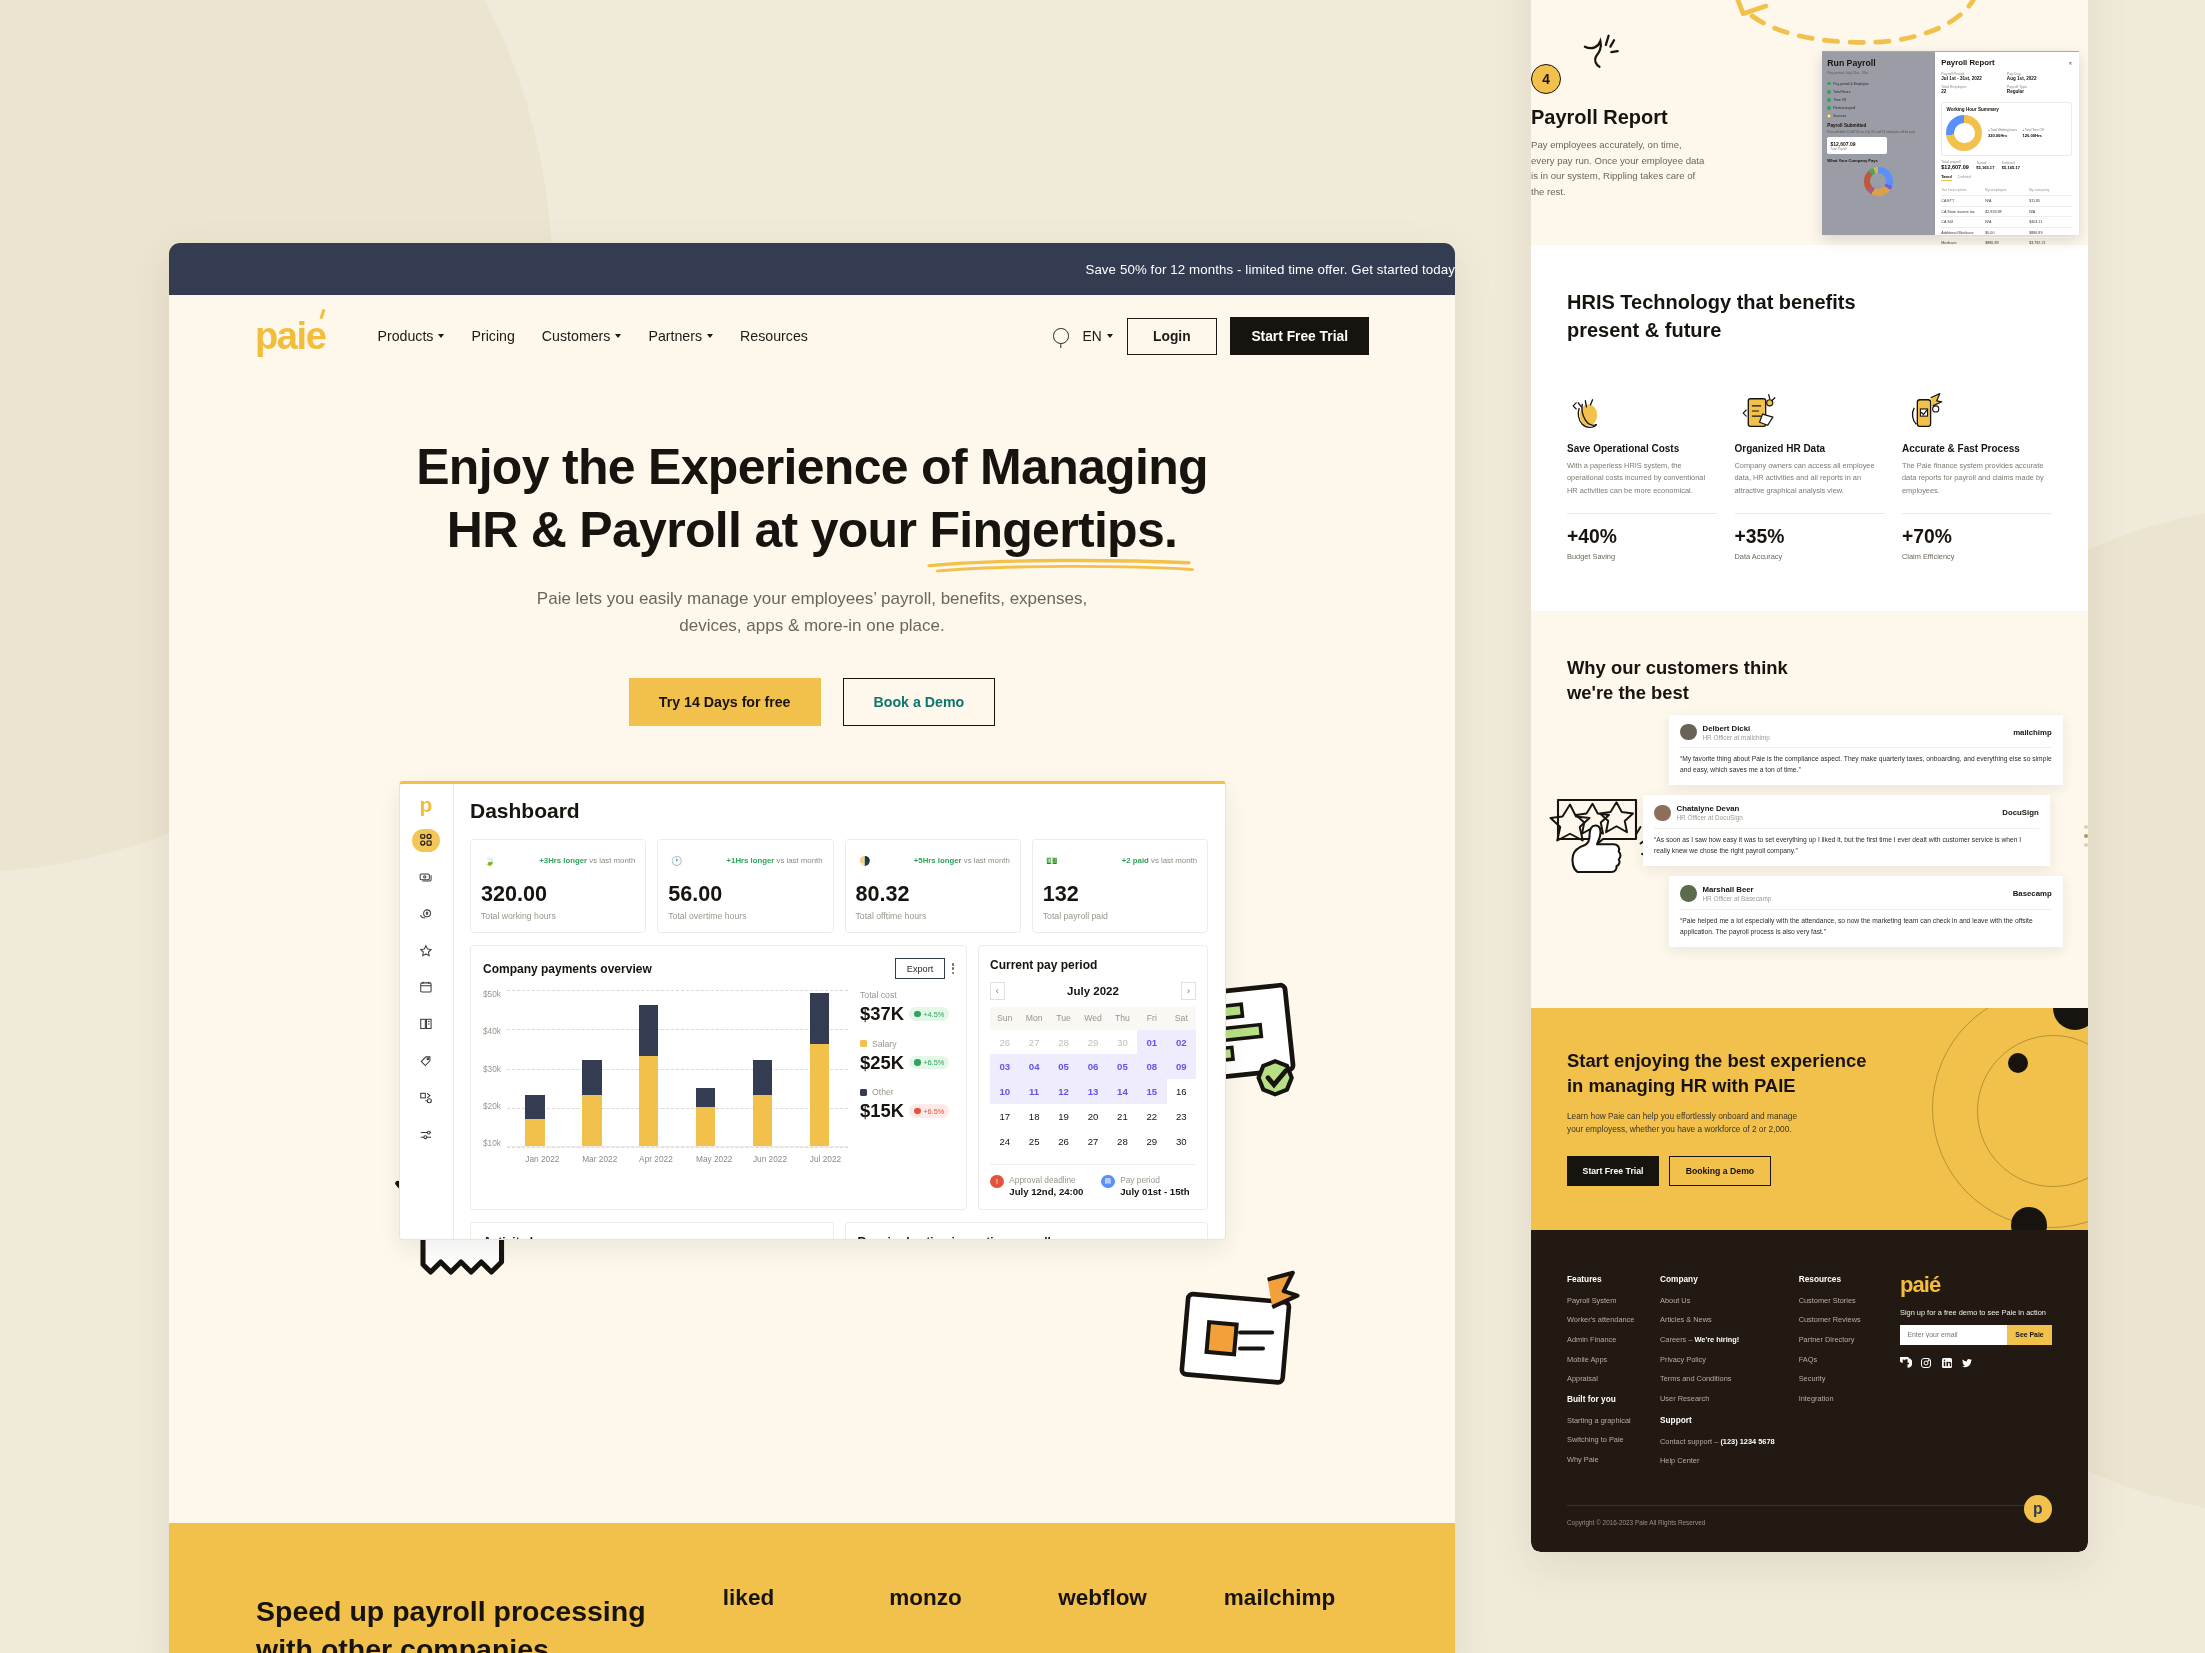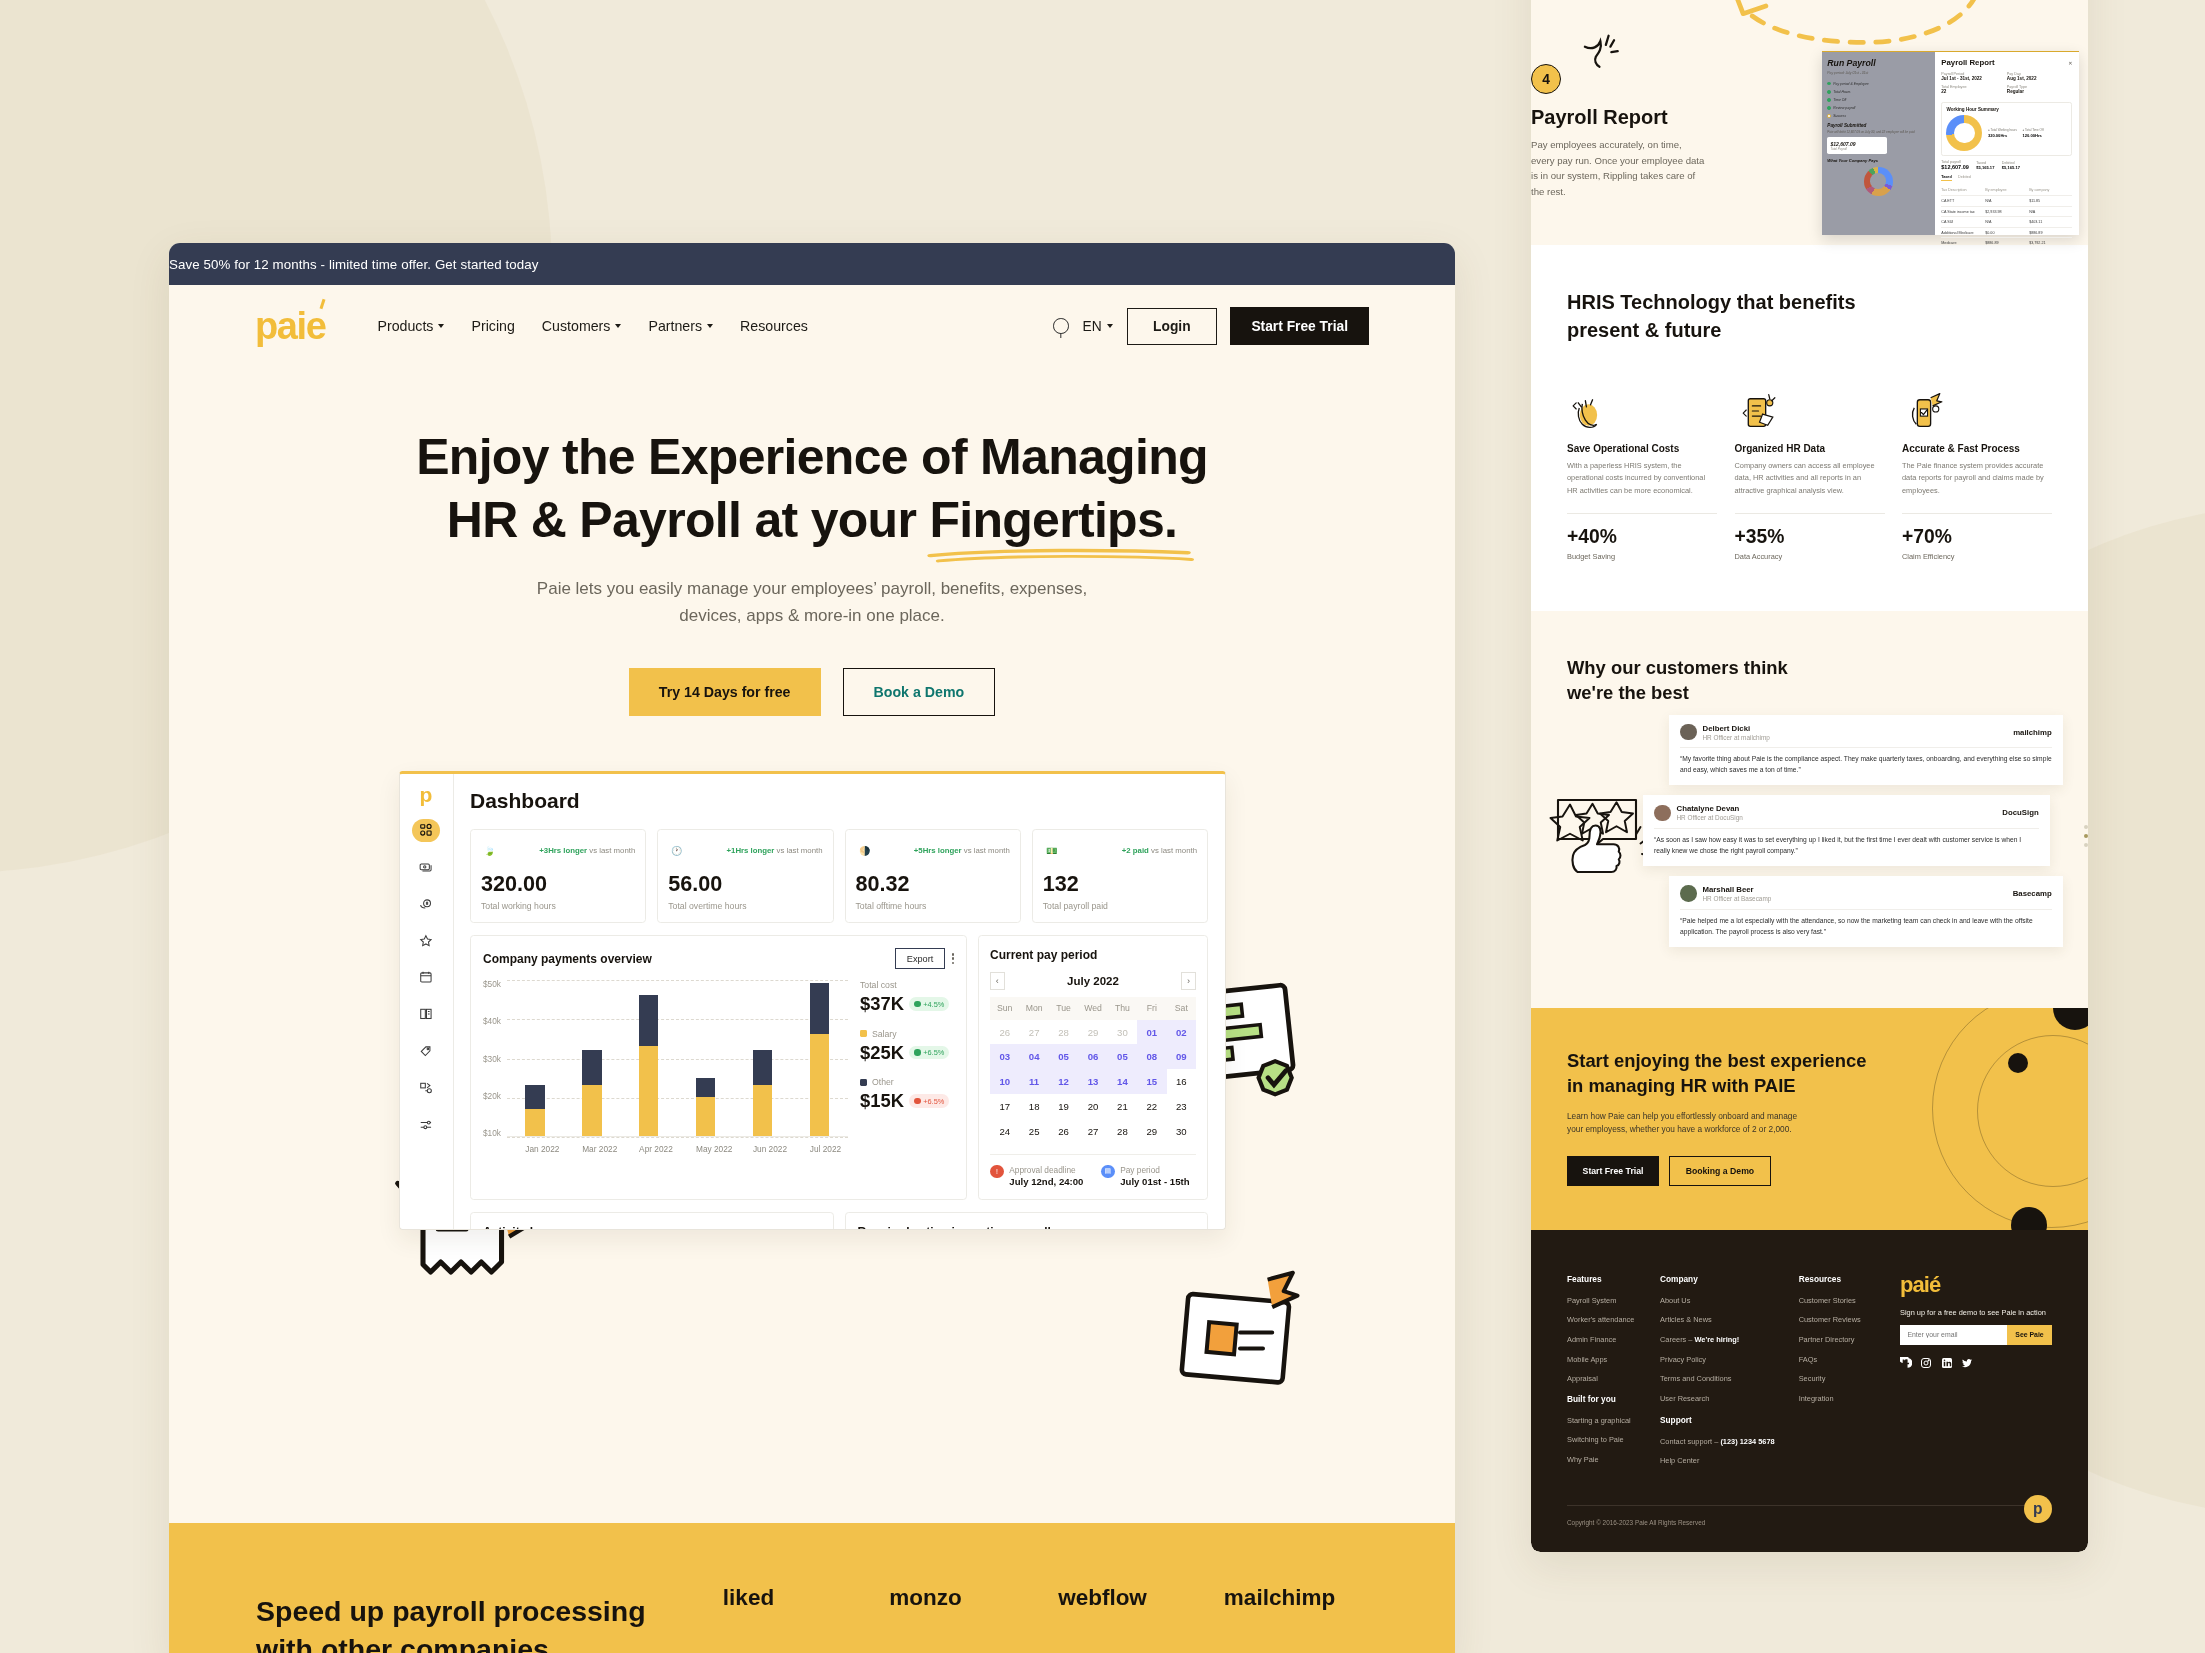--- a/index.html
+++ b/index.html
@@ -12,21 +12,21 @@
   .bg-swoosh{position:absolute;border-radius:50%;background:#eae2cc;opacity:.75;}
   #sw1{width:1195px;height:1195px;left:-643px;top:-322px;}
   #sw2{width:1011px;height:1011px;right:-597px;top:505px;}
 
   
   .page-left{
     position:absolute;left:169px;top:243px;width:1286px;height:1415px;
     background:#fdf7ec;border-radius:11px 11px 0 0;overflow:hidden;
     box-shadow:0 13.8px 41px rgba(90,70,30,.10);
   }
-  .topbar{height:42px;background:#343c52;display:flex;align-items:center;justify-content:flex-start;}
+  .topbar{height:52px;background:#343c52;display:flex;align-items:center;justify-content:flex-end;}
   .topbar span{color:#fff;font-size:13.3px;letter-spacing:0.1px;}
   .nav{height:82px;display:flex;align-items:center;padding:0 86px 0 86px;}
   .logo{font-size:38px;font-weight:700;color:#f2bd3a;letter-spacing:-1.4px;line-height:1;position:relative;}
   .logo .acc{position:relative;}
   .logo .acc:after{content:"";position:absolute;right:0.9px;top:-6.4px;width:3.2px;height:10px;background:#f2bd3a;transform:rotate(18deg);}
   .navlinks{display:flex;align-items:center;gap:27px;margin-left:52px;}
   .navlink{font-size:14.2px;color:#1d1b16;display:flex;align-items:center;gap:5px;cursor:pointer;}
   .caret{width:0;height:0;border-left:3.7px solid transparent;border-right:3.7px solid transparent;border-top:4.1px solid #1d1b16;display:inline-block;}
   .navright{margin-left:auto;display:flex;align-items:center;gap:13.8px;}
   .globe{width:15.6px;height:15.6px;border:1.4px solid #2b2b2b;border-radius:50%;position:relative;}
@@ -117,21 +117,21 @@
   .brand{font-size:22.5px;font-weight:800;color:#17130e;display:flex;align-items:center;gap:5.5px;white-space:nowrap;}
 
   
   .page-right{position:absolute;left:1531px;top:-74px;width:557px;background:#fdf7ec;border-radius:0 0 9.2px 9.2px;overflow:hidden;box-shadow:0 13.8px 41px rgba(90,70,30,.10);}
   .rsec{padding:0 36px;}
   .step-block{position:relative;padding:138px 0 46px;}
   .badge-num{width:30px;height:30px;border-radius:50%;background:#f2c14b;border:1.4px solid #17130e;display:flex;align-items:center;justify-content:center;font-size:13.8px;font-weight:700;color:#17130e;}
   .step-title{font-size:20px;font-weight:800;color:#17130e;margin-top:12px;}
   .step-desc{font-size:9.6px;line-height:1.62;color:#6c675c;margin-top:8.3px;width:175px;}
   .report-mock{position:absolute;right:9.2px;top:125px;width:257px;height:184px;border-top:1.8px solid #d9a92d;display:flex;box-shadow:0 4.6px 13.8px rgba(0,0,0,.14);}
-  .rm-left{width:44%;background:#9a9ca6;padding:6.4px 5.5px;font-style:italic;}
+  .rm-left{width:44%;background:#9a9ca6;padding:6.4px 5.5px;}
   .rm-right{width:56%;background:#fff;padding:6.4px 6.4px;}
   .rm-h{font-size:7.8px;font-weight:700;color:#17130e;}
   .rm-lbl{font-size:3.7px;color:#8d8a81;}
   .rm-v{font-size:4.6px;font-weight:700;color:#17130e;margin-bottom:4.1px;}
   .rm-box{border:0.5px solid #eceae4;border-radius:2.3px;padding:4.1px;margin-top:3.7px;}
   .donut{width:36px;height:36px;border-radius:50%;background:conic-gradient(#f2c14b 0 73%, #5b8ff9 73% 100%);position:relative;}
   .donut:after{content:"";position:absolute;inset:7.8px;border-radius:50%;background:#fff;}
   .rm-table{margin-top:4.1px;}
   .rm-tr{display:flex;justify-content:space-between;border-top:0.5px solid #f0eeea;padding:2.8px 0;font-size:3.7px;color:#3b3b3b;}
   .hris{background:#fff;padding:44px 36px 50px;}

